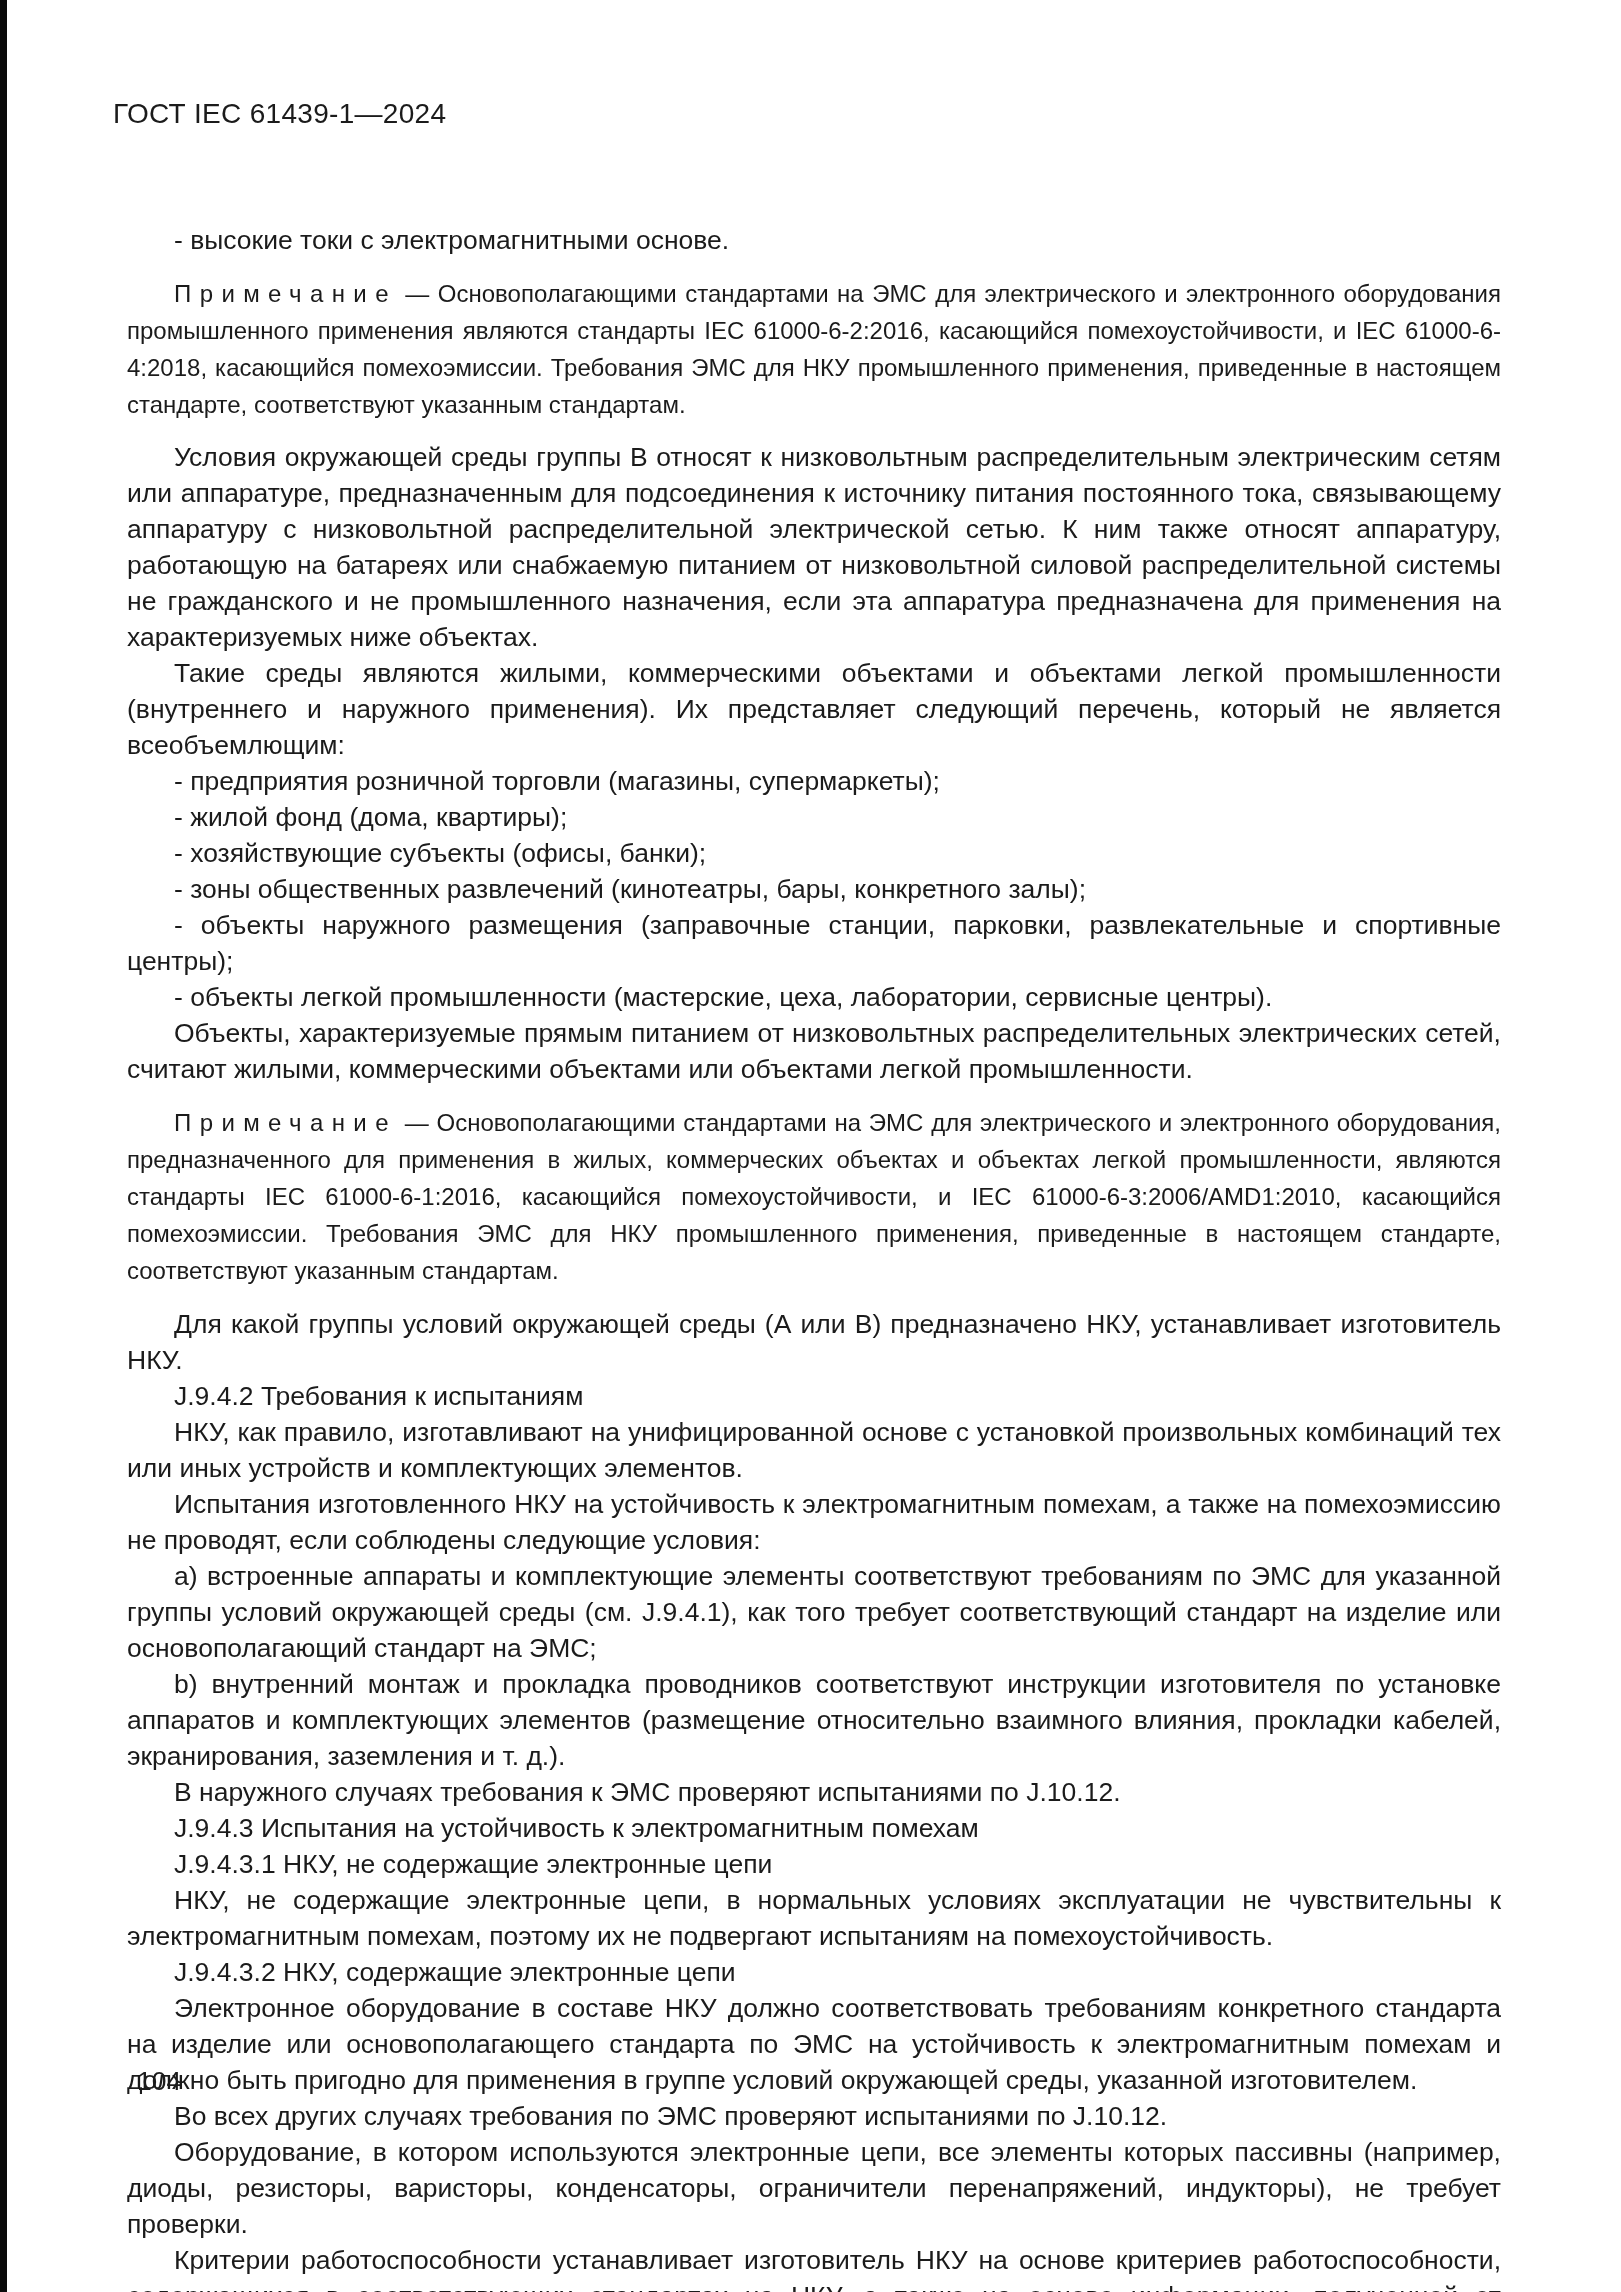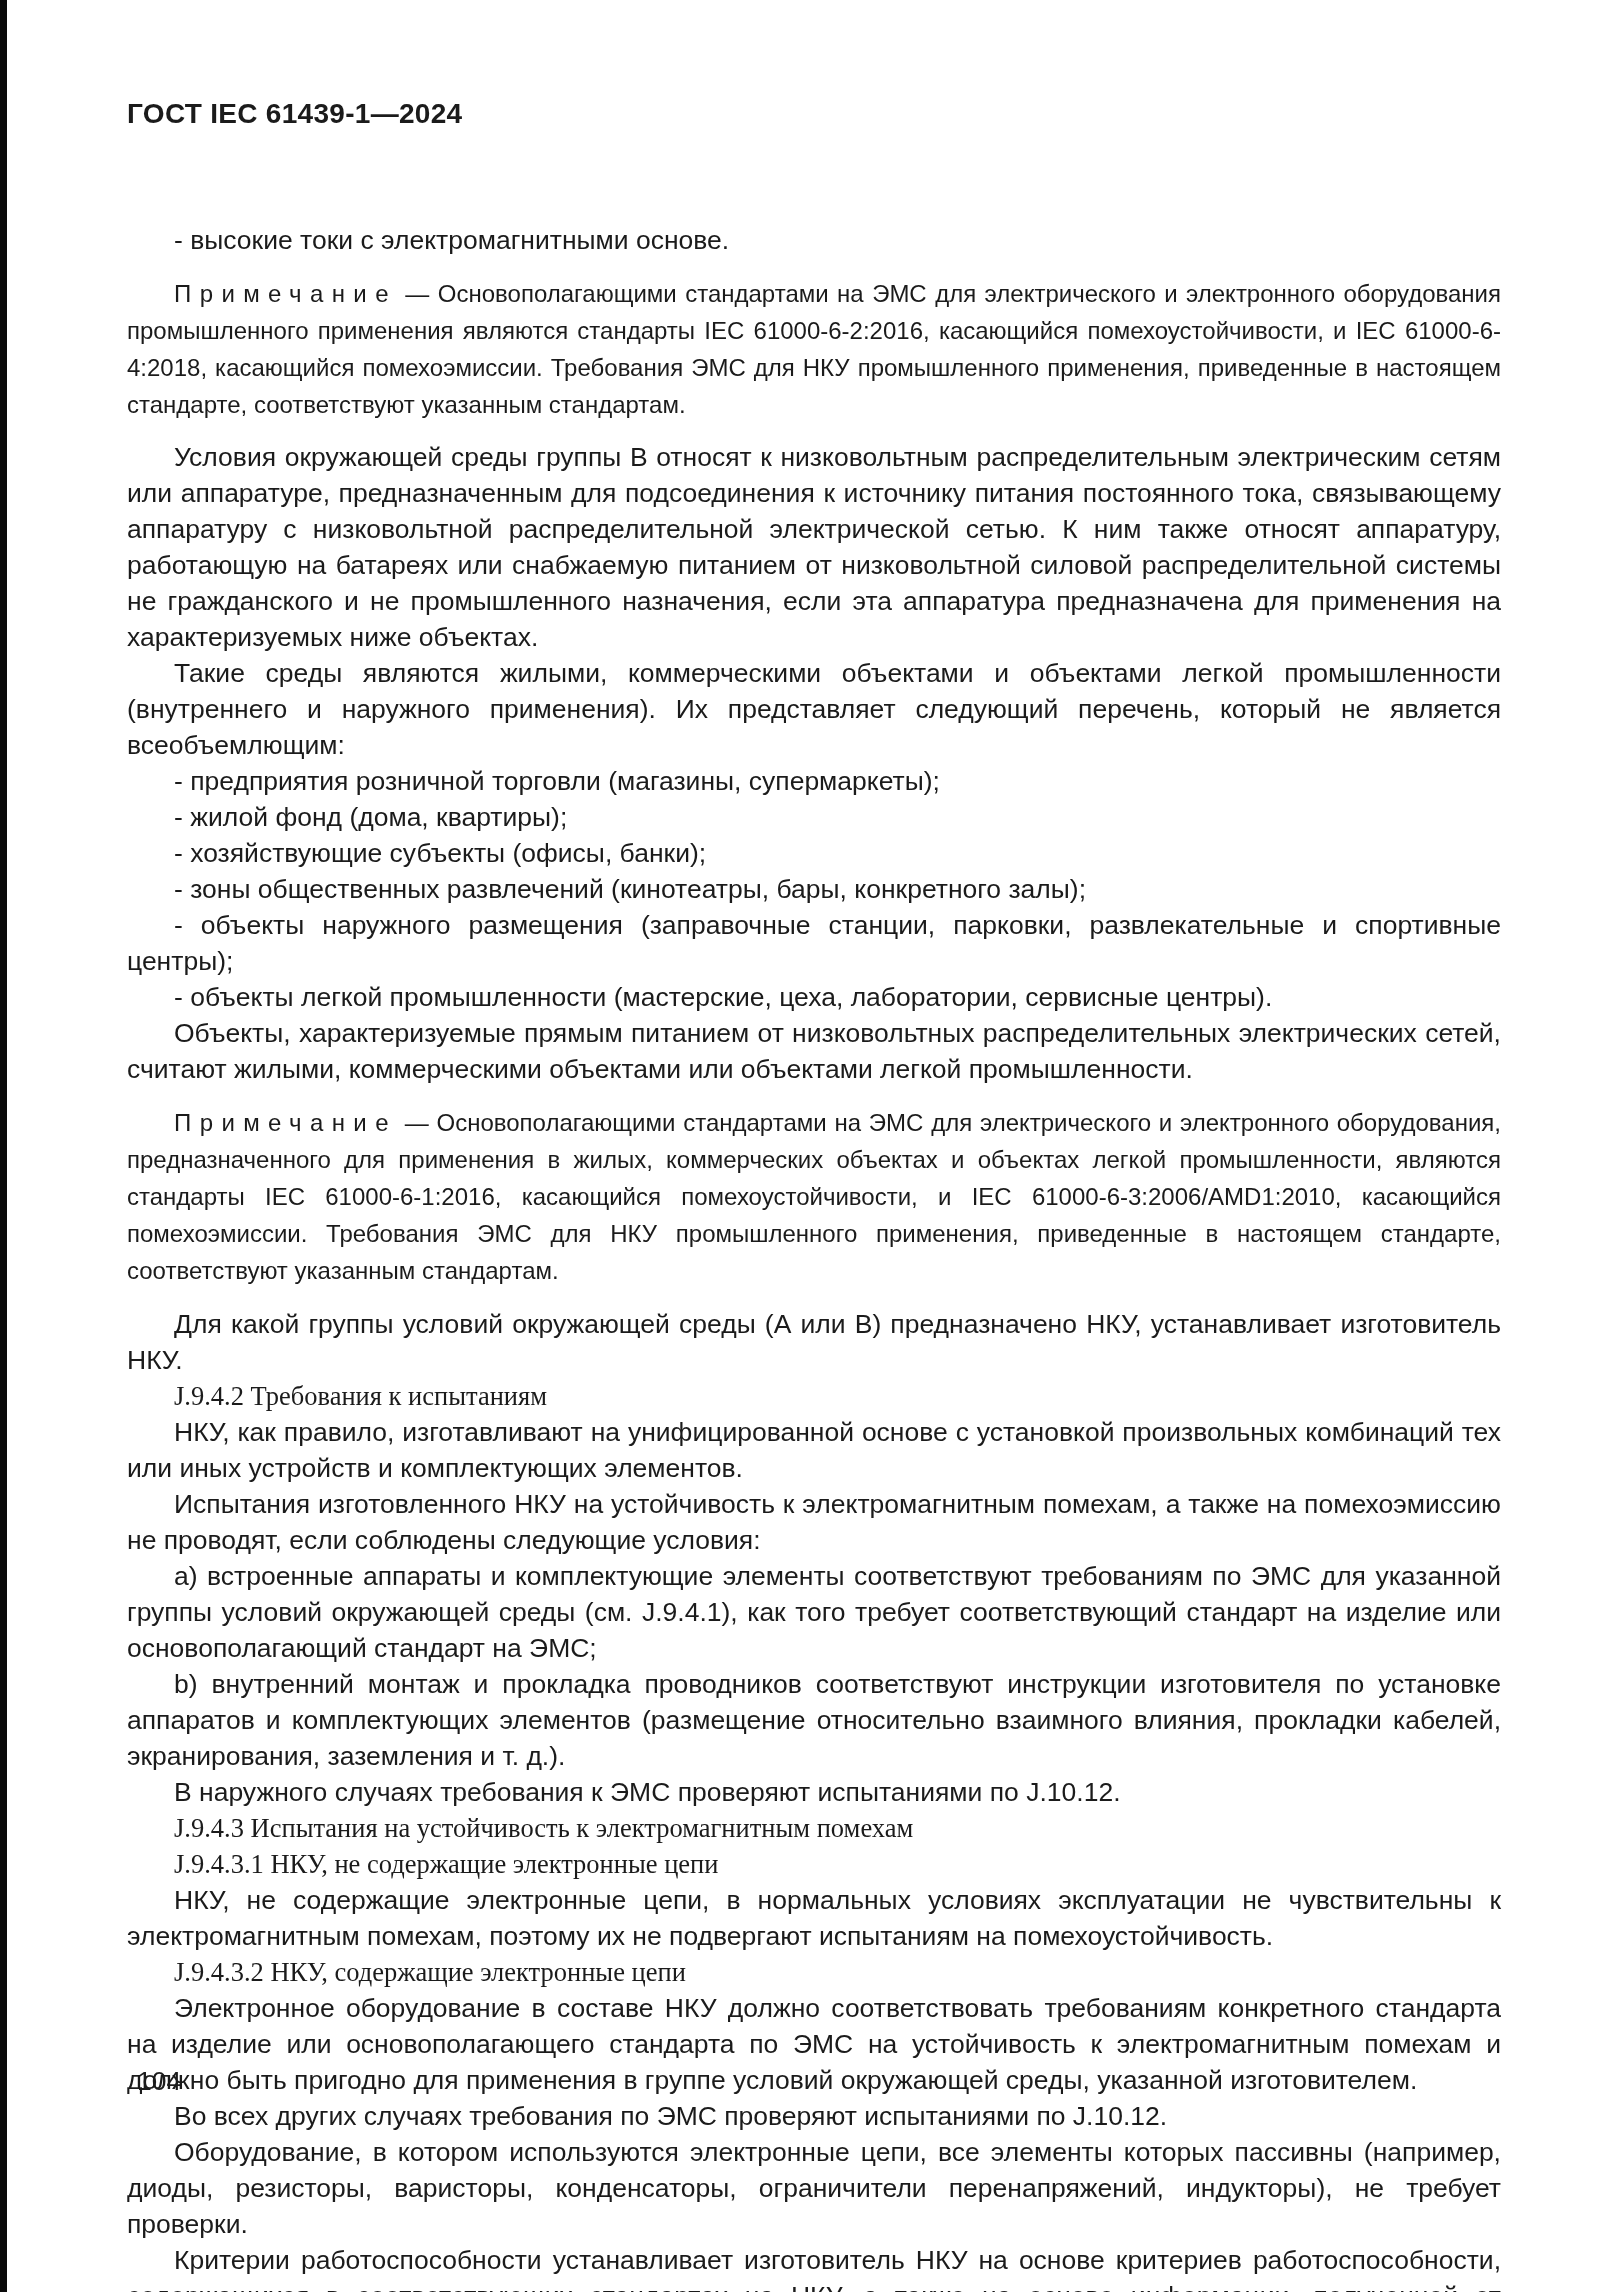--- a/index.html
+++ b/index.html
@@ -14,42 +14,42 @@
     overflow:hidden;
   }
   .scan-edge {
     position:absolute;
     left:0; top:0;
     width:6.9px; height:2293px;
     background:#0a0a0a;
   }
   .doc-header {
     position:absolute;
-    left:127px; top:98px;
+    left:113px; top:98px;
     font-size:28px;
-    font-weight:bold;
+    font-weight:normal;
     letter-spacing:0.3px;
     white-space:nowrap;
   }
   .doc-body {
     position:absolute;
     left:127px; top:222px;
     width:1374px;
     font-size:26.5px;
     line-height:36px;
     text-align:justify;
   }
   p.block { text-indent:47px; margin:0; }
   p.note {
     font-size:24px;
     line-height:37px;
     margin:16.7px 0;
   }
   .note-label { letter-spacing:0.35em; }
-  p.heading { text-align:left;font-family:Liberation Serif, serif; }
+  p.heading { text-align:left; }
   .page-number {
     position:absolute;
     left:137px; top:2066px;
     font-size:26.5px;
   }
 </style>
 </head>
 <body>
 
 <div class="page">

